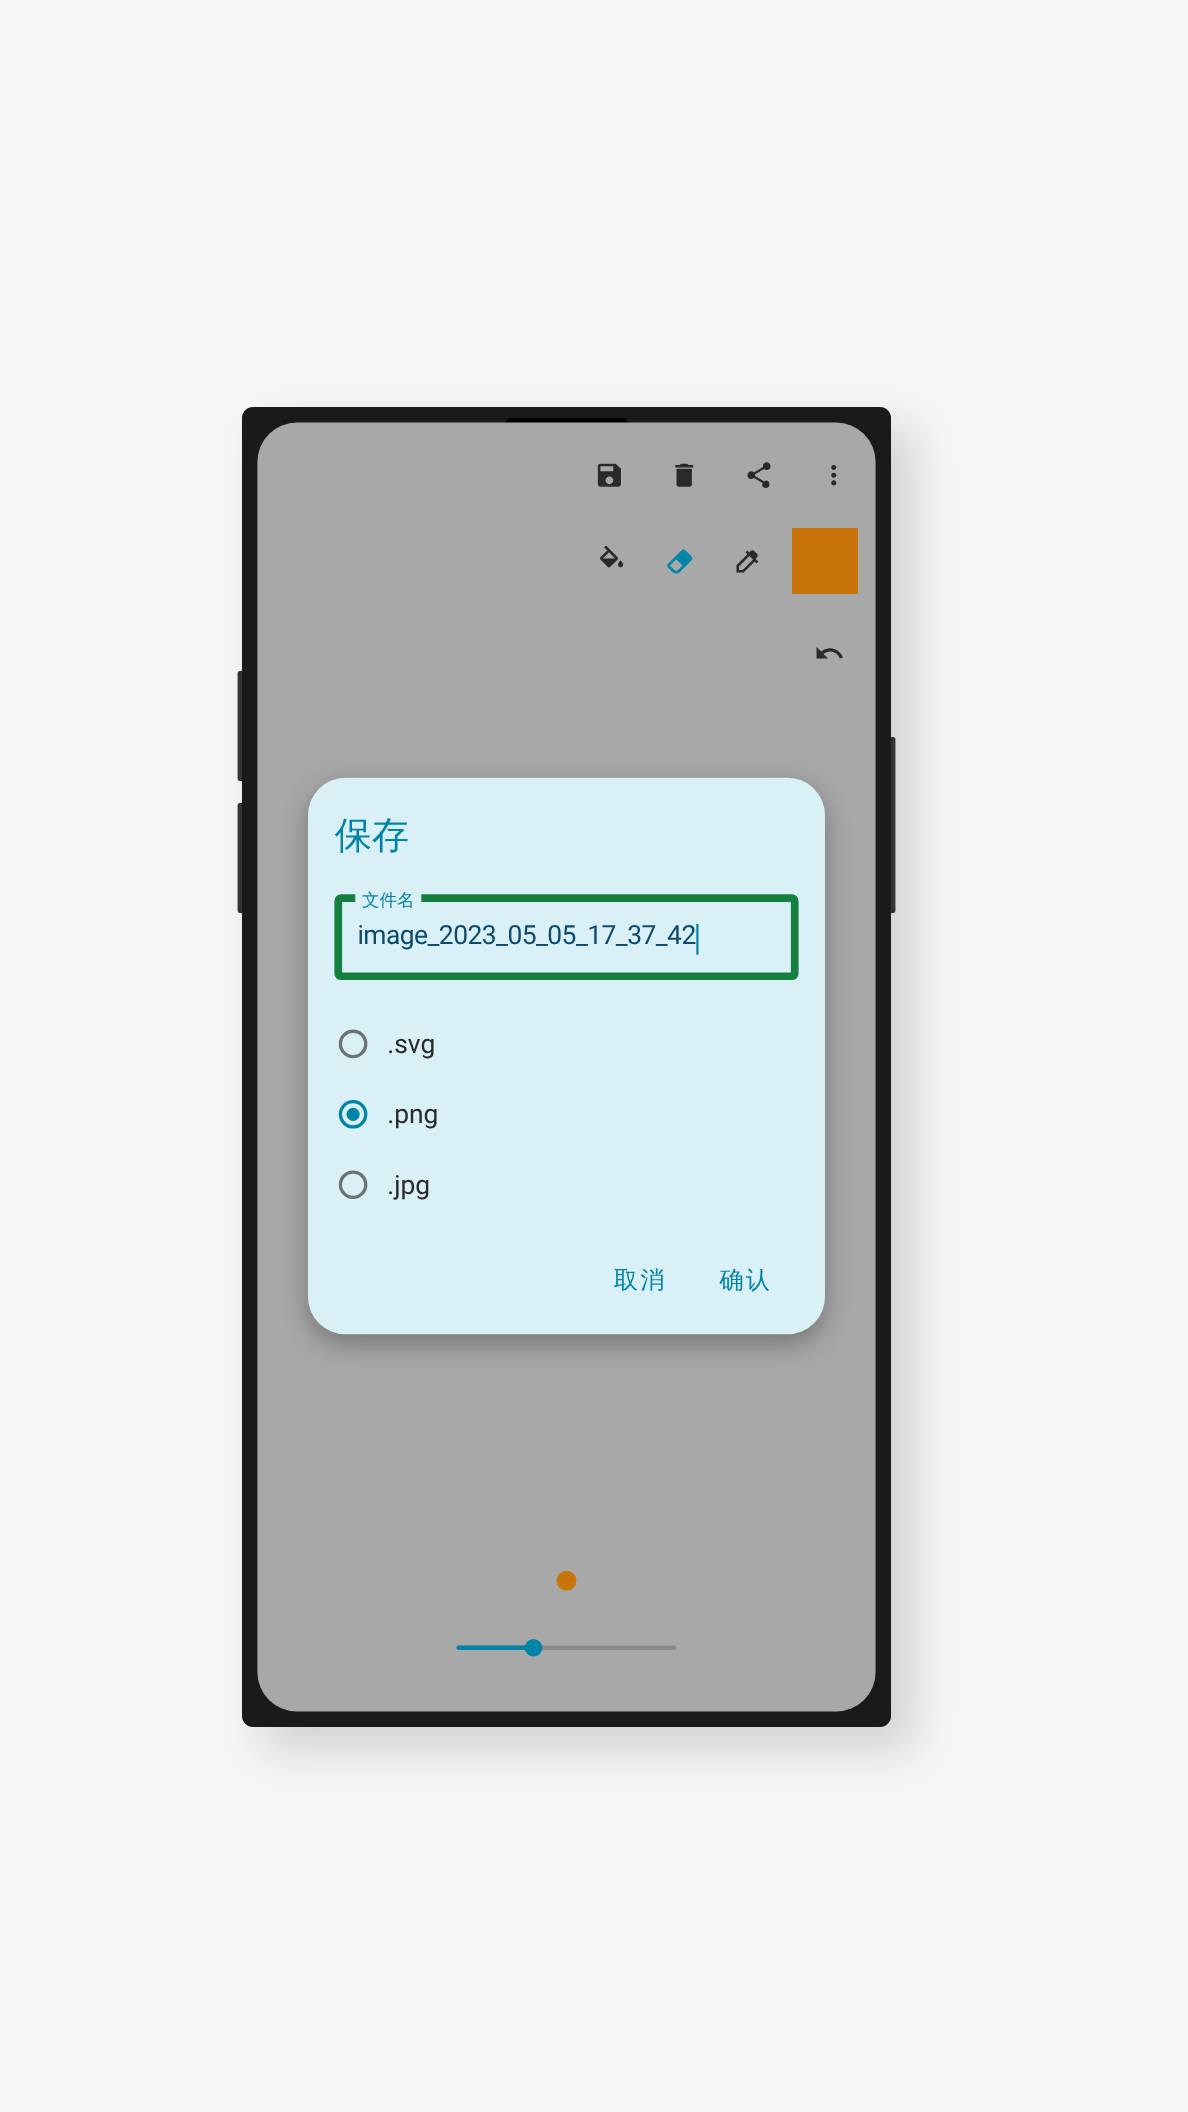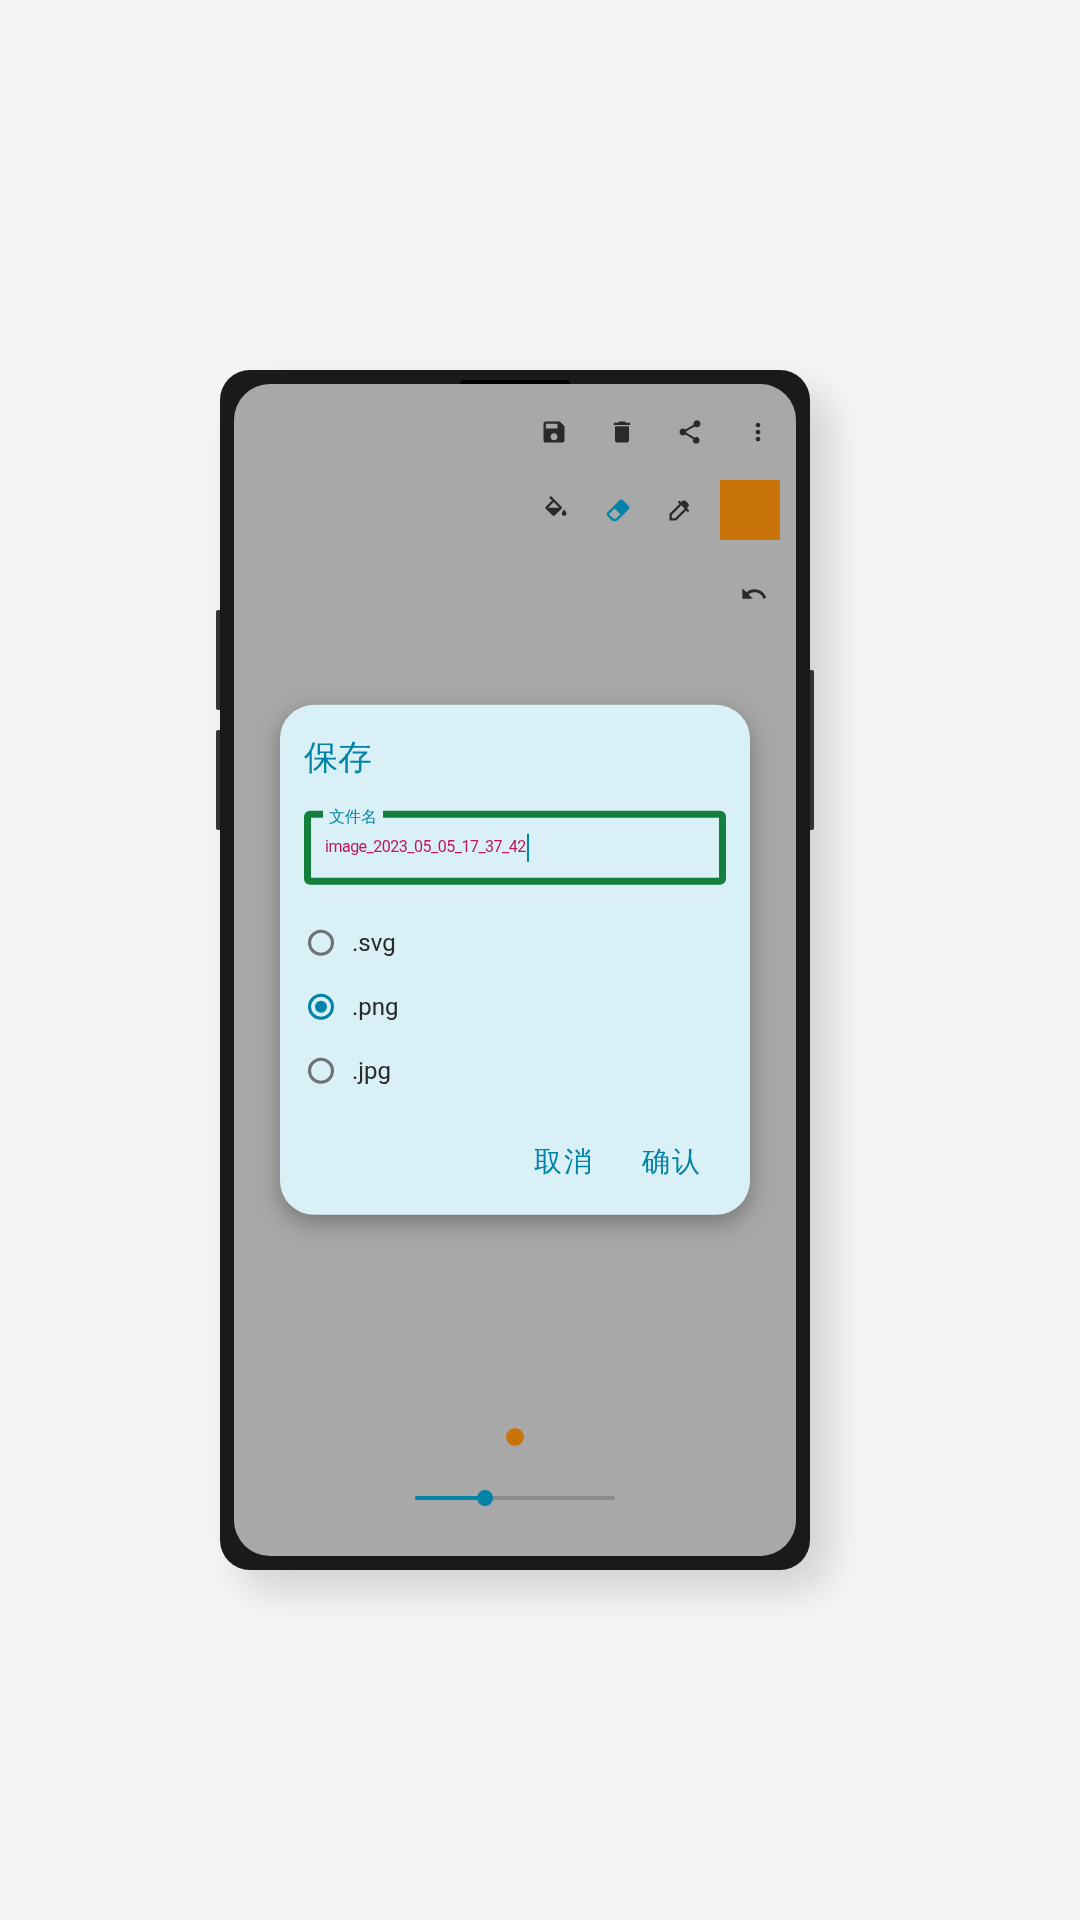--- a/index.html
+++ b/index.html
@@ -11,21 +11,21 @@
       position: relative;
       overflow: hidden;
     }
     .phone-frame {
       position: absolute;
       left: 220px;
       top: 370px;
       width: 590px;
       height: 1200px;
       background: #1a1a1a;
-      border-radius: 30px;
+      border-radius: 10px;
       padding: 14px;
       box-shadow: 20px 20px 40px rgba(0,0,0,0.15);
     }
     .phone-notch {
       position: absolute;
       left: 50%;
       top: 10px;
       transform: translateX(-50%);
       width: 110px;
       height: 8px;
@@ -147,22 +147,22 @@
       left: 12px;
       background: #daf0f7;
       padding: 0 6px;
       font-size: 16px;
       color: #0284a8;
     }
     .filename-input {
       width: 100%;
       border: none;
       background: transparent;
-      font-size: 16px;
-      color: #be185d;
+      font-size: 24px;
+      color: #0c4a6e;
       outline: none;
       letter-spacing: -0.5px;
     }
     .text-cursor {
       display: inline-block;
       width: 2px;
       height: 28px;
       background: #0284a8;
       vertical-align: middle;
       margin-left: 1px;
@@ -196,21 +196,21 @@
       color: #2a2a2a;
     }
     .dialog-actions {
       display: flex;
       justify-content: flex-end;
       gap: 48px;
       padding-right: 24px;
       padding-bottom: 10px;
     }
     .dialog-btn {
-      font-size: 28px;
+      font-size: 22px;
       font-weight: 500;
       color: #0284a8;
       background: none;
       border: none;
       cursor: pointer;
       letter-spacing: 2px;
     }
   </style>
 </head>
 <body>

